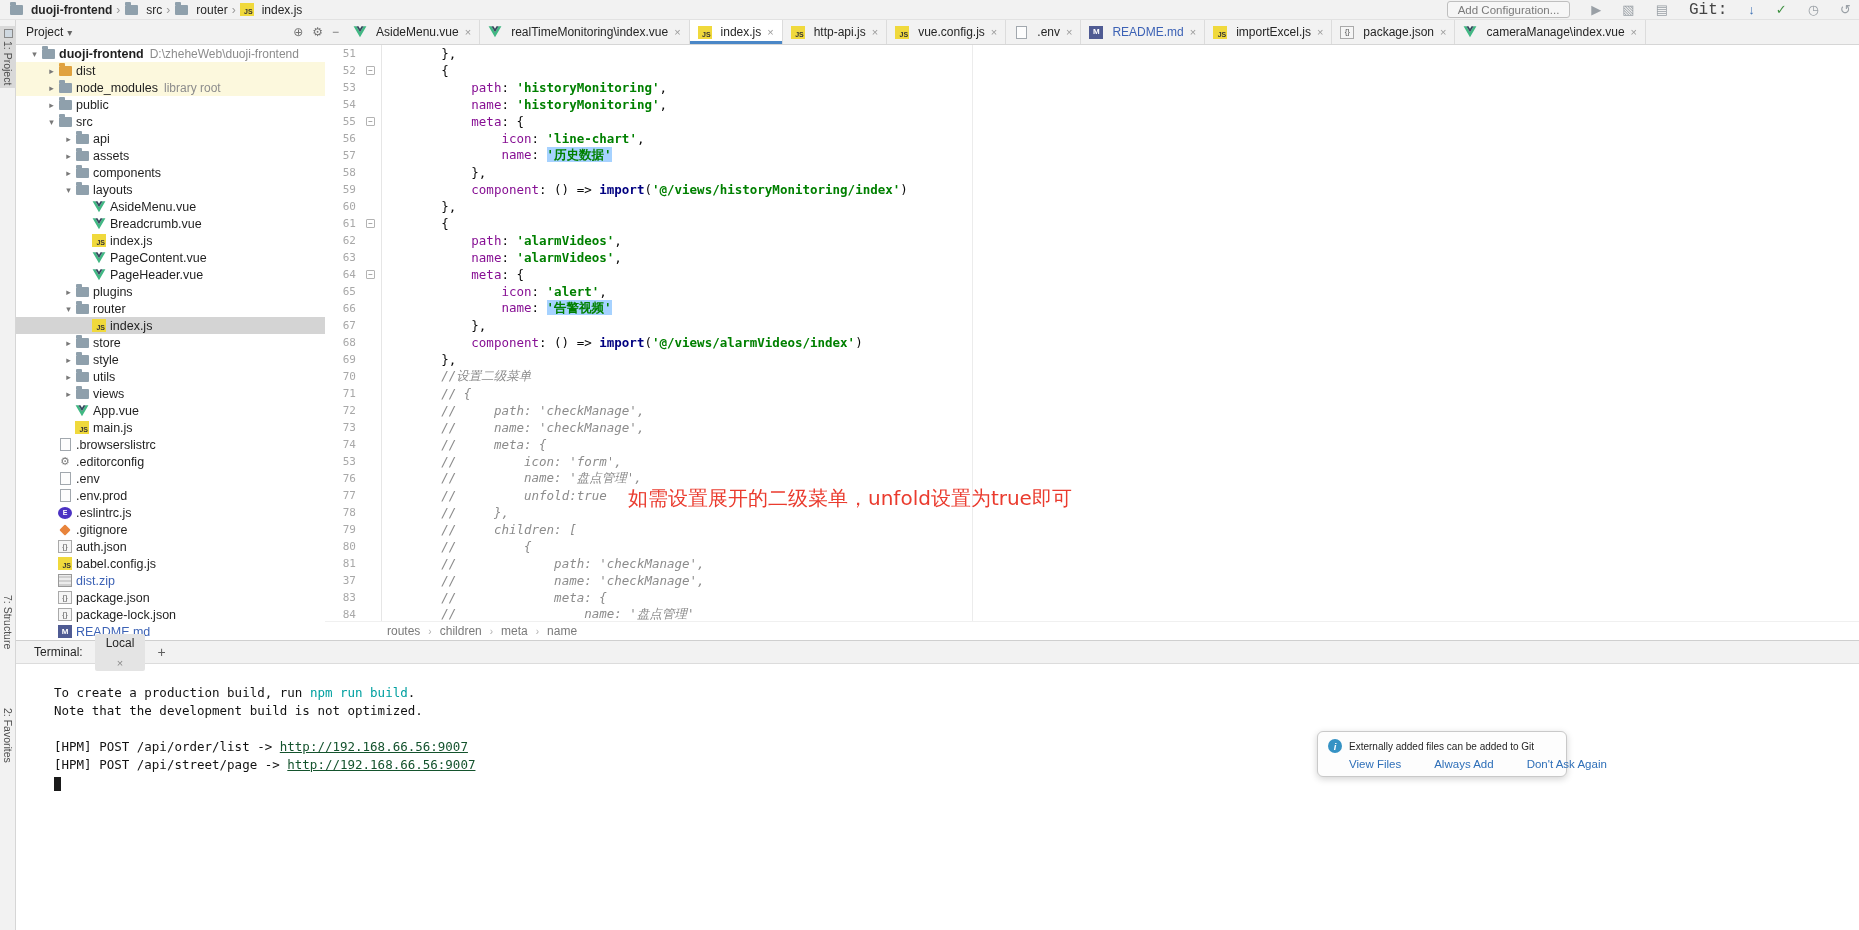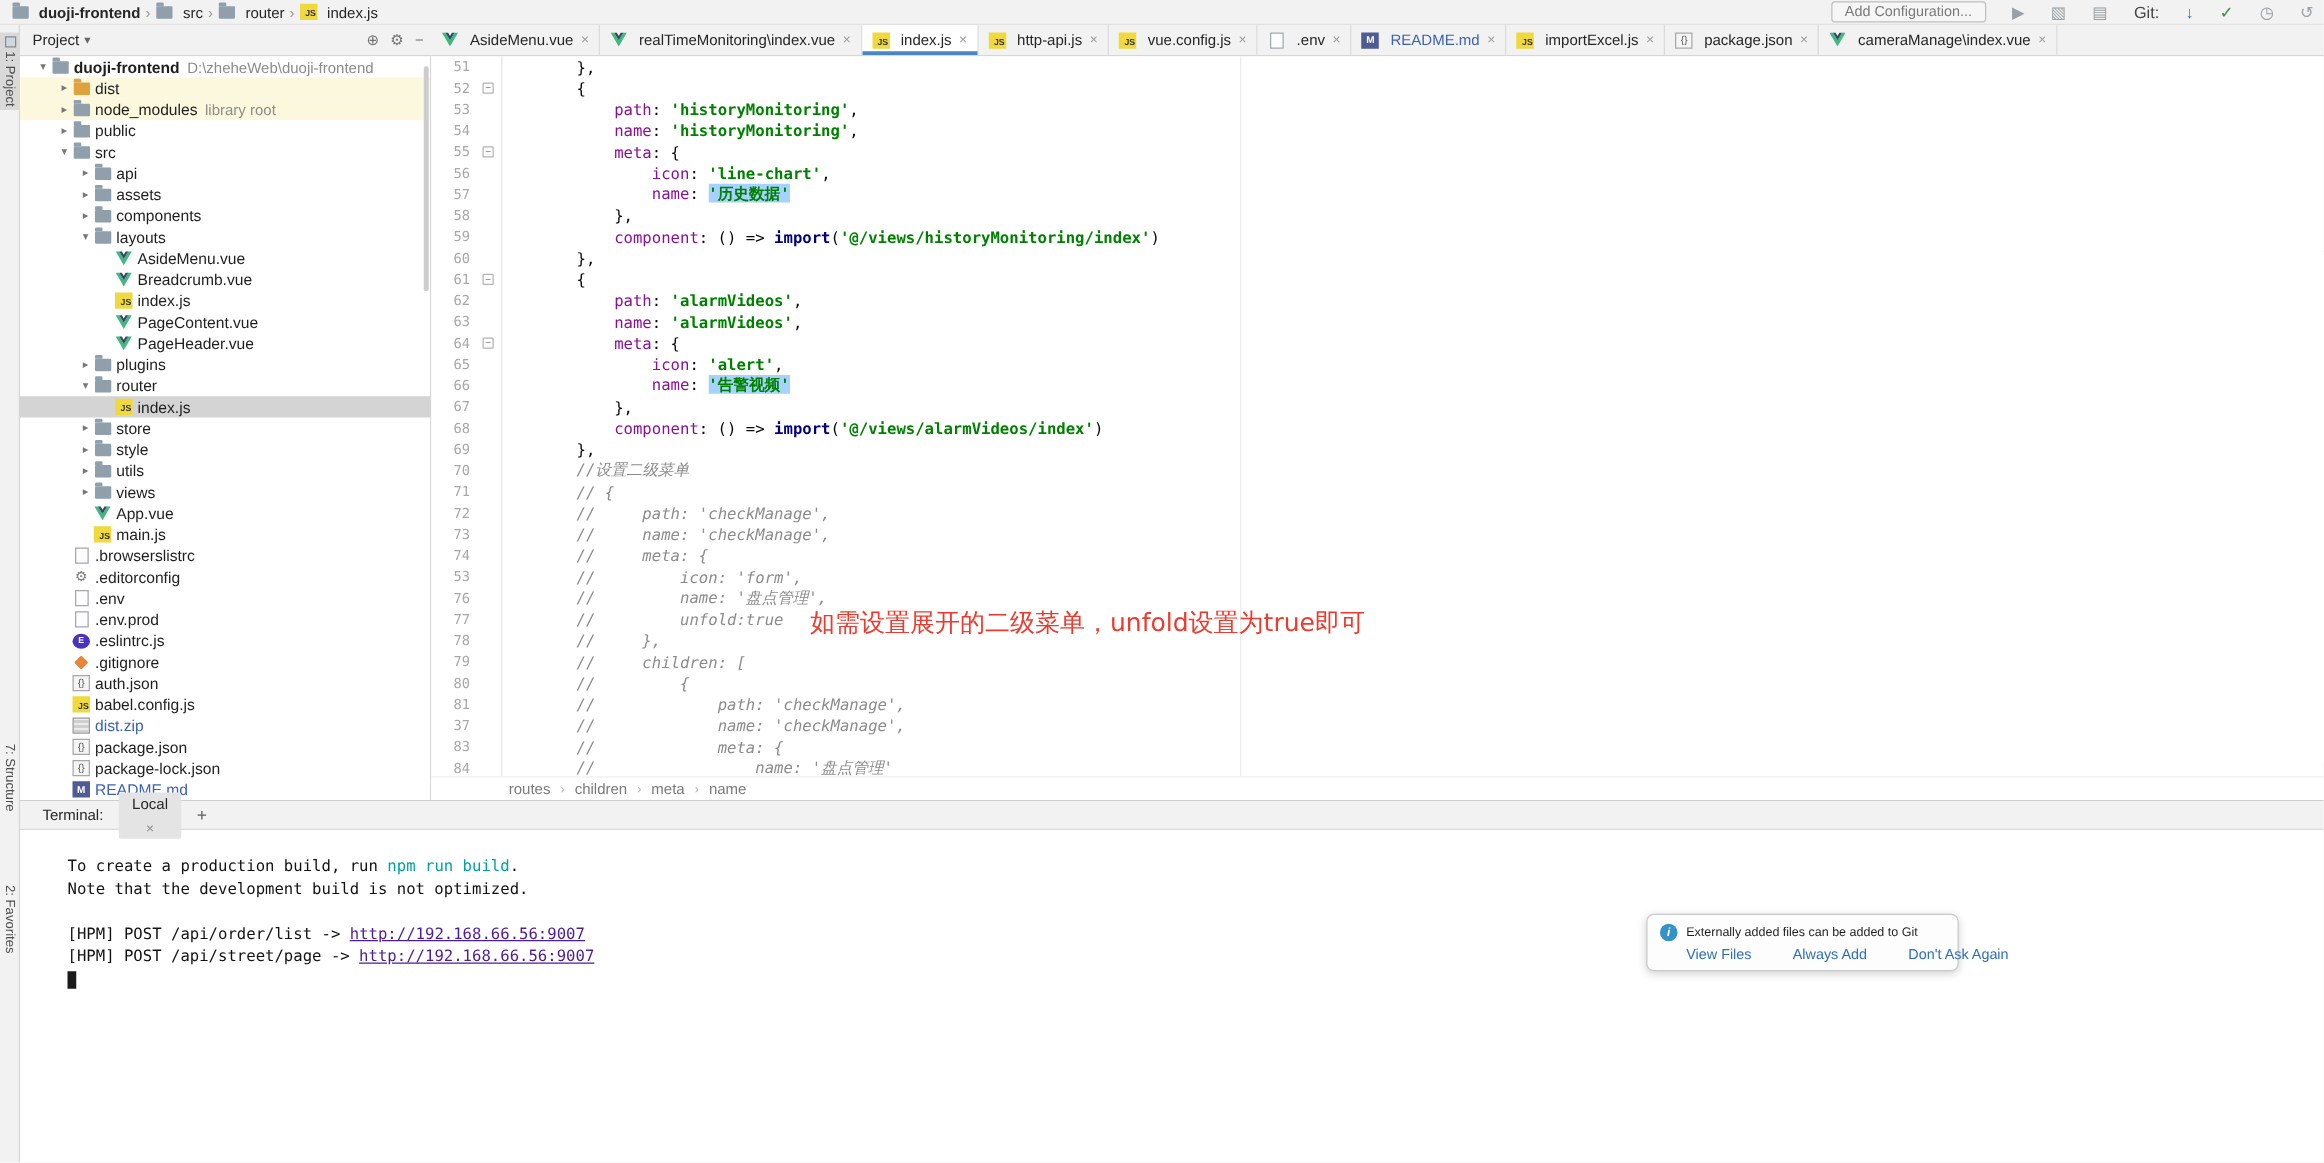--- a/index.html
+++ b/index.html
@@ -12,21 +12,21 @@
   .crumbs{display:flex;align-items:center;}
   .crumb{display:flex;align-items:center;gap:4px;padding:0 3px;cursor:default;}
   .crumb-label{font-size:12px;color:#262626;white-space:nowrap;}
   .crumb:first-child .crumb-label{font-weight:bold;}
   .crumb-sep{color:#9a9a9a;font-size:12px;padding:0 1px;}
   .top-right{display:flex;align-items:center;gap:21px;}
   .addcfg{height:17px;font-size:11.5px;padding:0 10px;background:#f6f6f6;border:1px solid #bfbfbf;border-radius:3px;color:#7a7a7a;font-family:inherit;}
   .ticon{color:#9aa0a6;font-size:13px;line-height:1;cursor:default;}
   .ticon.blue{color:#3b6fb5;}
   .ticon.green{color:#3e9141;}
-  .gitlabel{color:#444;font-size:13px;}
+  .gitlabel{color:#444;font-size:16px;font-family:Liberation Mono, monospace;}
 
   
   .project-header{position:absolute;left:16px;top:20px;width:329px;height:25px;background:#f2f2f2;border-bottom:1px solid #d6d6d6;display:flex;align-items:center;padding:0 6px 0 10px;}
   .ph-title{font-size:12px;color:#262626;}
   .ph-caret{color:#666;font-size:10px;margin-left:4px;}
   .ph-icons{margin-left:auto;display:flex;align-items:center;gap:9px;color:#757575;font-size:12px;}
   .tabstrip{position:absolute;left:345px;top:20px;right:0;height:25px;background:#f2f2f2;border-bottom:1px solid #d6d6d6;display:flex;overflow:hidden;}
   .tab{display:flex;align-items:center;gap:5px;padding:0 8px;border-right:1px solid #dcdcdc;font-size:12px;color:#262626;position:relative;white-space:nowrap;cursor:default;}
   .tab.active{background:#fff;}
   .tab.active::after{content:"";position:absolute;left:0;right:0;bottom:0;height:3px;background:#4a87c7;}
@@ -67,21 +67,21 @@
   .ic-file{width:11px;height:13px;background:#fdfdfd;border:1px solid #a2a8ae;}
   .ic-gear{color:#7a7a7a;font-size:11px;}
   .ic-gear::after{content:"⚙";}
   .ic-eslint{width:12px;height:12px;border-radius:50%;background:#4b32c3;display:flex;align-items:center;justify-content:center;}
   .ic-eslint::after{content:"E";color:#fff;font-size:7px;font-weight:bold;}
   .ic-git{width:8px;height:8px;background:#e8843c;transform:rotate(45deg);border-radius:1px;}
   .ic-zip{width:11px;height:13px;border:1px solid #999;background:repeating-linear-gradient(0deg,#cfcfcf 0 2px,#ececec 2px 4px);}
   svg.fic{overflow:visible;}
 
   
-  .editor{position:absolute;left:345px;top:45px;right:0;height:595px;background:#fff;overflow:hidden;}
+  .editor{position:absolute;left:325px;top:45px;right:0;height:595px;background:#fff;overflow:hidden;}
   .code-view{position:relative;height:576px;overflow:hidden;}
   .gutter-sep{position:absolute;left:56px;top:0;bottom:0;width:1px;background:#e6e6e6;}
   .wrap-guide{position:absolute;left:647px;top:0;bottom:0;width:1px;background:#ececec;}
   .code-row{display:flex;height:17px;align-items:center;}
   .ln{flex:0 0 37px;text-align:right;padding-right:6px;color:#a8a8a8;font-family:"DejaVu Sans Mono",monospace;font-size:11px;}
   .fold{flex:0 0 19px;position:relative;height:17px;}
   .fm{position:absolute;left:4px;top:4px;width:9px;height:9px;border:1px solid #b3b3b3;background:#fff;color:#707070;font-size:8px;line-height:7px;text-align:center;border-radius:1px;}
   .ct{font-family:"DejaVu Sans Mono","DejaVu Sans",monospace;font-size:12.5px;white-space:pre;}
   .tok-p{color:#080808;}
   .tok-f{color:#871094;}
@@ -96,21 +96,21 @@
   
   .terminal{position:absolute;left:16px;top:640px;right:0;bottom:0;background:#fff;border-top:1px solid #cfcfcf;}
   .term-head{height:23px;background:#f2f2f2;border-bottom:1px solid #dcdcdc;display:flex;align-items:center;padding-left:18px;gap:12px;}
   .term-title{font-size:12px;color:#262626;}
   .term-tab{display:flex;align-items:center;gap:7px;background:#e4e4e4;border-radius:2px;padding:2px 11px;font-size:12px;color:#262626;flex-direction:column;}
   .term-tab .close{color:#8b8b8b;font-size:11px;}
   .term-plus{color:#5f5f5f;font-size:14px;}
   .term-body{position:relative;height:calc(100% - 23px);font-family:"DejaVu Sans Mono","DejaVu Sans",monospace;font-size:12.5px;color:#121212;padding:20px 0 0 38px;}
   .tl{height:18px;line-height:18px;white-space:pre;}
   .teal{color:#00a0a0;}
-  .tlink{color:#4c1d95;text-decoration:underline;cursor:pointer;}
+  .tlink{color:#14532d;text-decoration:underline;cursor:pointer;}
   .cursor{width:7px;height:14px;background:#1a1a1a;margin-top:3px;}
 
   
   .notif{position:absolute;left:1317px;top:731px;width:250px;background:#fdfdfd;border:1px solid #c9c9c9;border-radius:6px;box-shadow:0 2px 7px rgba(0,0,0,.18);padding:7px 10px 6px 10px;z-index:5;}
   .notif-row{display:flex;align-items:center;gap:7px;}
   .ninfo{width:14px;height:14px;flex:0 0 14px;border-radius:50%;background:#3592c4;color:#fff;font-size:9.5px;font-weight:bold;display:flex;align-items:center;justify-content:center;font-style:italic;}
   .nmsg{font-size:10px;color:#1f1f1f;white-space:nowrap;}
   .notif-links{display:flex;gap:33px;margin:5px 0 0 21px;justify-content:space-between;}
   .nlink{color:#2e6fb8;font-size:11.5px;cursor:pointer;white-space:nowrap;}
 </style>

